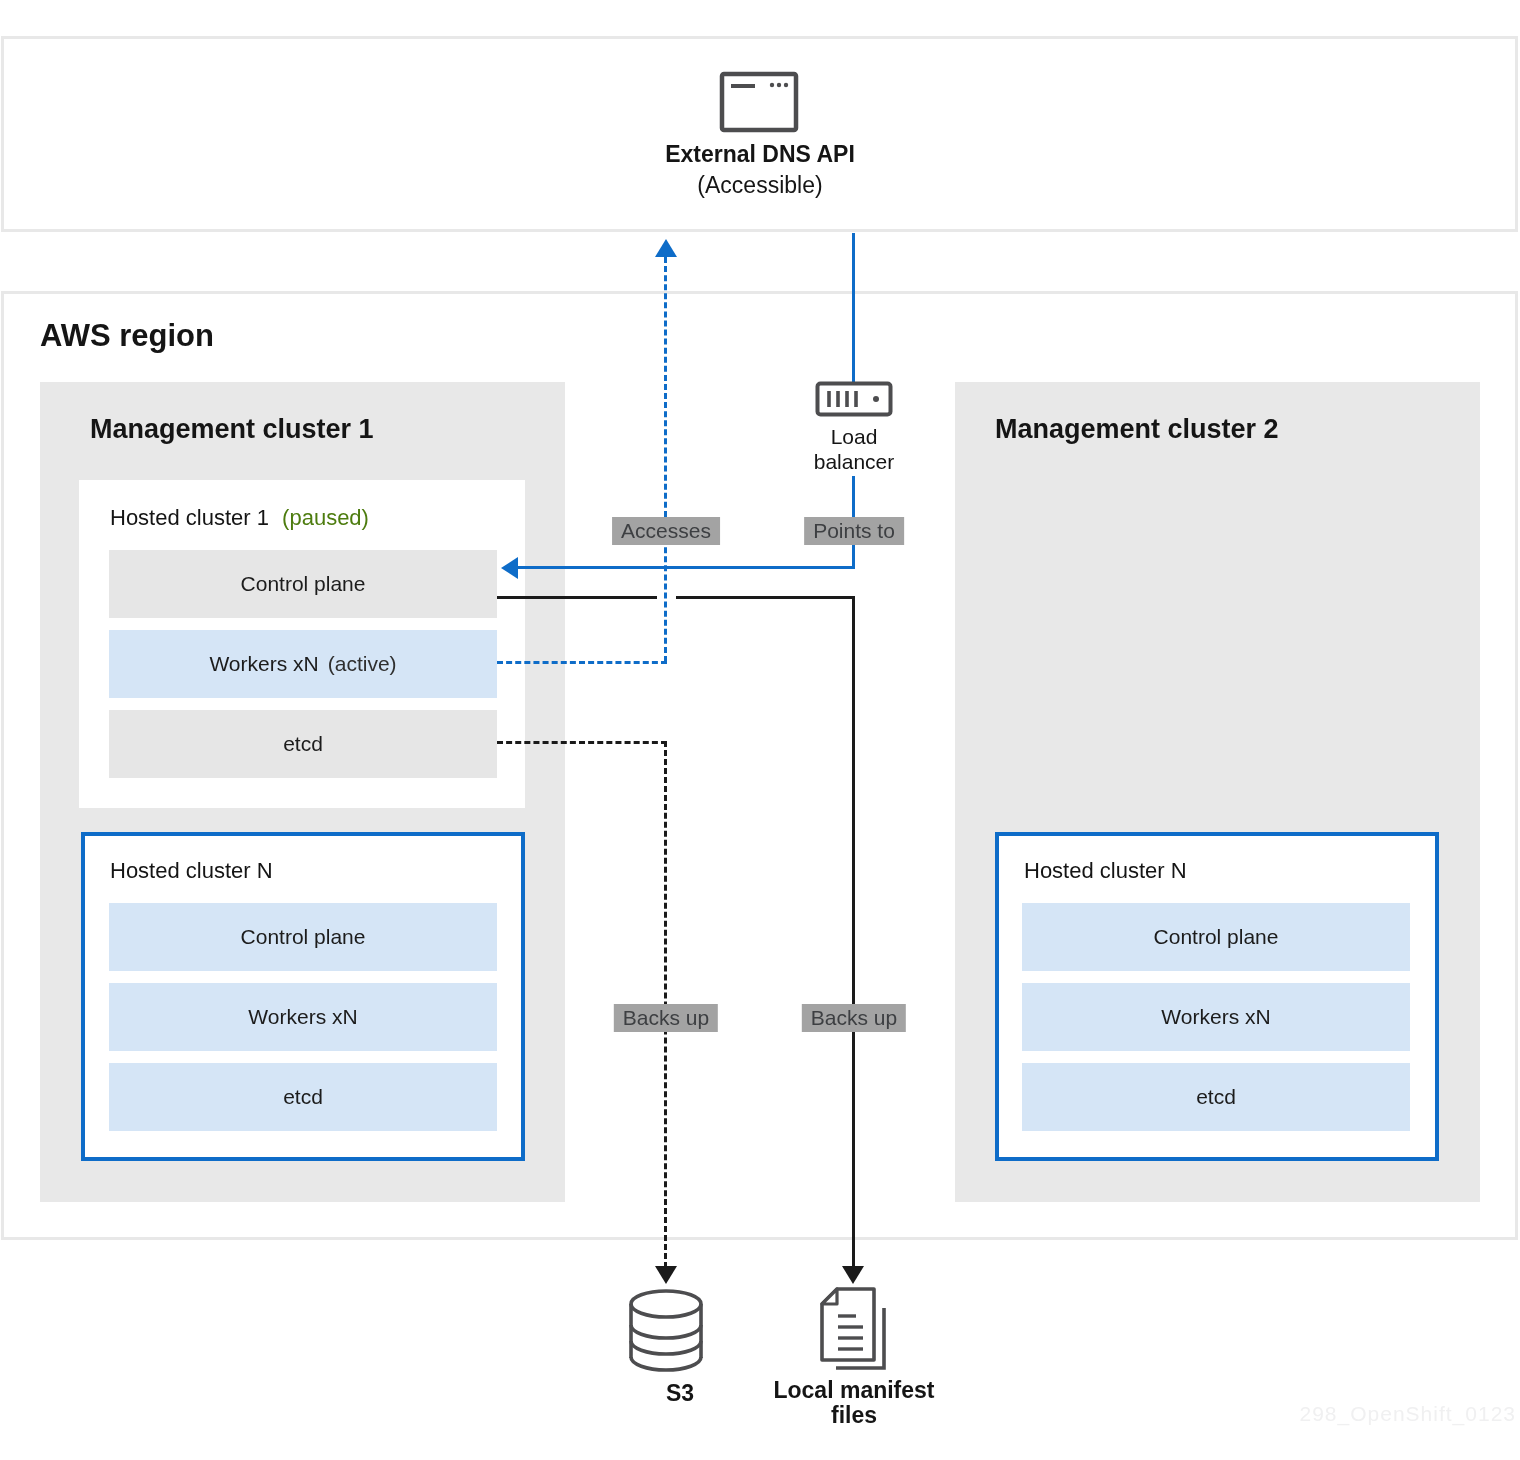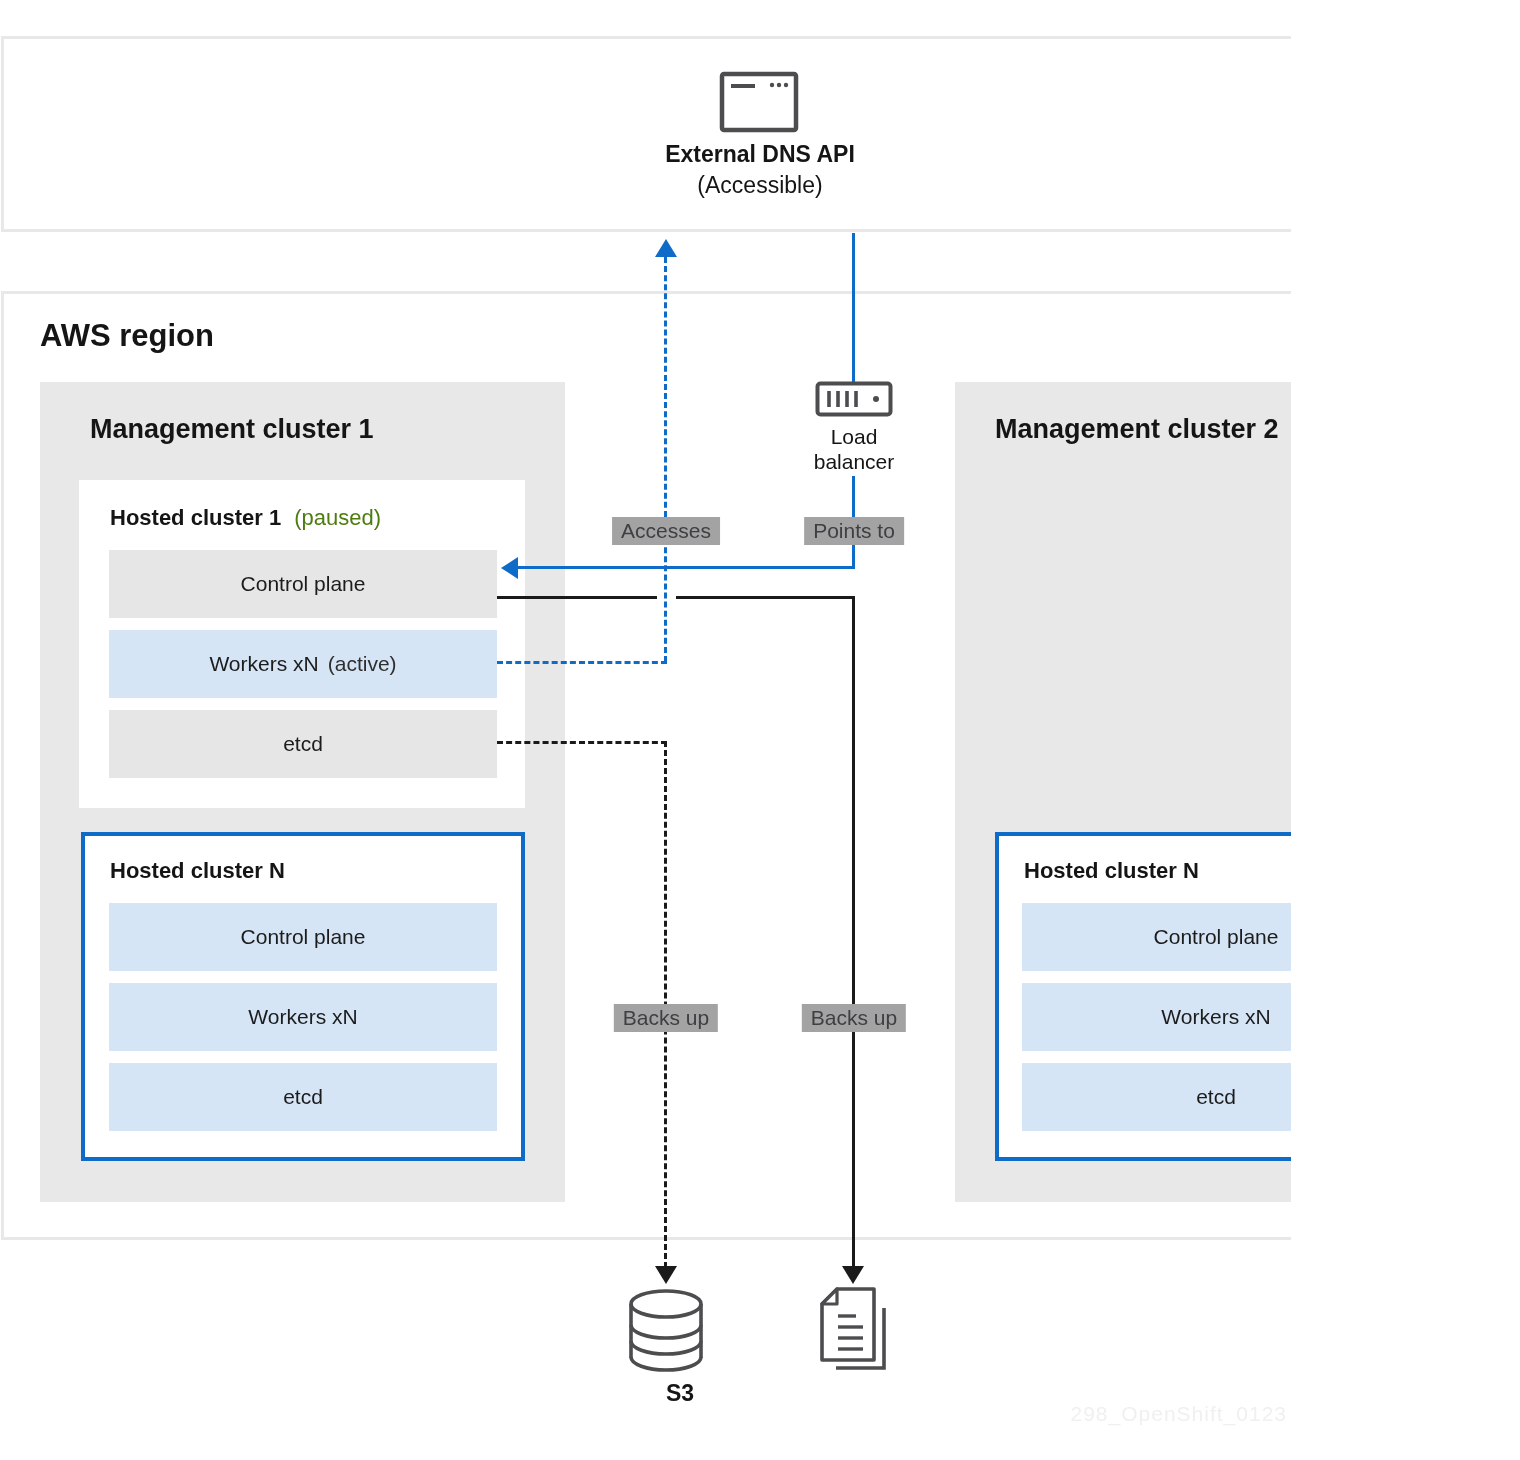--- a/index.html
+++ b/index.html
@@ -1,31 +1,31 @@
 <!DOCTYPE html>
 <html><head>
 <meta charset="utf-8">
 <style>
   html,body{margin:0;padding:0;background:#ffffff;}
   #canvas{
-    position:relative;width:1291px;height:1460px;background:#ffffff;
+    position:relative;width:1520px;height:1460px;background:#ffffff;
     font-family:"Liberation Sans", sans-serif;color:#151515;overflow:hidden;
   }
   .abs{position:absolute;}
   
   .band{position:absolute;left:1px;top:36px;width:1511px;height:190px;border:3px solid #e8e8e8;background:#fff;}
   .aws{position:absolute;left:1px;top:291px;width:1511px;height:943px;border:3px solid #e8e8e8;background:#fff;}
   .mgmt{position:absolute;width:525px;height:820px;background:#e8e8e8;top:382px;}
   .hosted{position:absolute;background:#ffffff;}
   .hosted.blue-border{border:4px solid #0e6cc8;}
   
   .aws-title{position:absolute;left:40px;top:318px;font-size:31px;font-weight:700;color:#151515;}
   .mgmt-title{position:absolute;font-size:27px;font-weight:700;color:#151515;top:414px;}
   .hosted-title{position:absolute;font-size:22px;color:#151515;white-space:nowrap;}
-  .hosted-title .b{font-weight:700;}
+  .hosted-title .b{font-weight:400;}
   .hosted-title .q{font-weight:400;margin-left:7px;color:#4d7c0f;}
   
   .row{position:absolute;width:388px;height:68px;display:flex;align-items:center;justify-content:center;font-size:21px;}
   .row .row-label{font-weight:500;color:#1c1c1c;}
   .row .row-qual{font-weight:400;color:#2f2f2f;margin-left:9px;}
   .row.gray{background:#e6e6e6;}
   .row.blue{background:#d5e5f6;text-align:center;}
   
   .edge-label{position:absolute;transform:translateX(-50%);background:#a3a3a3;padding:2px 9px;
     font-size:21px;color:#3d3f42;white-space:nowrap;z-index:5;}
@@ -167,16 +167,17 @@
 
   <svg class="abs" style="left:818px;top:1286px;z-index:4;" width="72" height="88" viewBox="0 0 72 88">
     <path d="M66,22 V82 H18" fill="none" stroke="#4d4d4f" stroke-width="3.6"></path>
     <path d="M19,3 H56 V74 H4 V18 Z" fill="#fff" stroke="#4d4d4f" stroke-width="3.6" stroke-linejoin="round"></path>
     <path d="M19,3 V18 H4 Z" fill="#fff" stroke="#4d4d4f" stroke-width="3.2" stroke-linejoin="round"></path>
     <line x1="20" y1="30" x2="38" y2="30" stroke="#4d4d4f" stroke-width="3.4"></line>
     <line x1="20" y1="41" x2="45" y2="41" stroke="#4d4d4f" stroke-width="3.4"></line>
     <line x1="20" y1="52" x2="45" y2="52" stroke="#4d4d4f" stroke-width="3.4"></line>
     <line x1="20" y1="63" x2="45" y2="63" stroke="#4d4d4f" stroke-width="3.4"></line>
   </svg>
+  <div class="node-label semi" style="left:854px;top:1378px;width:200px;line-height:25px;">Local manifest files</div>
 
   <div class="watermark">298_OpenShift_0123</div>
 
 </div>
 
 </body></html>

